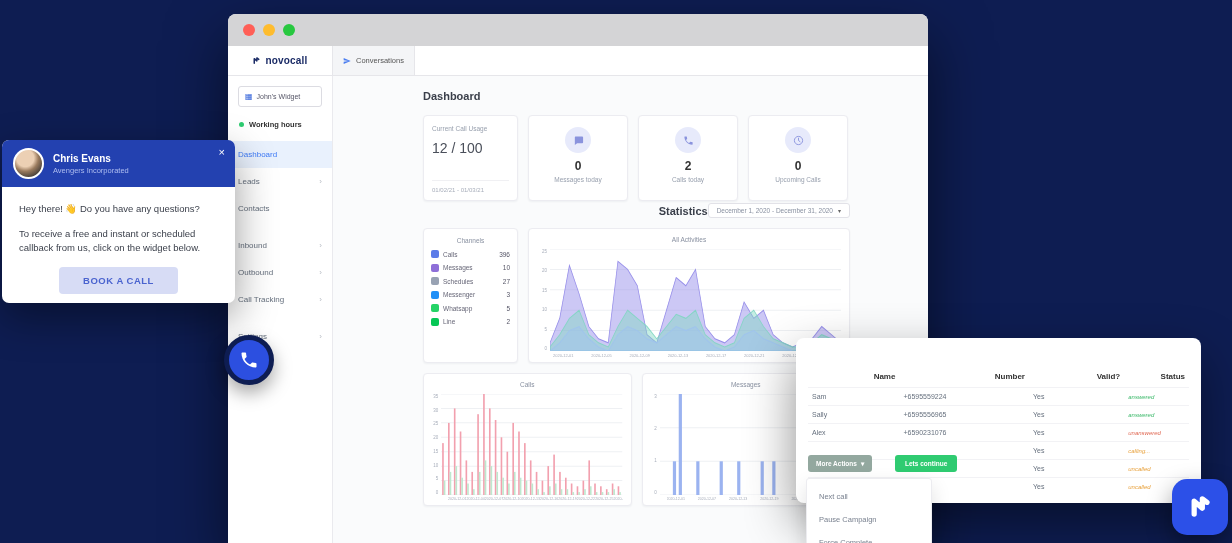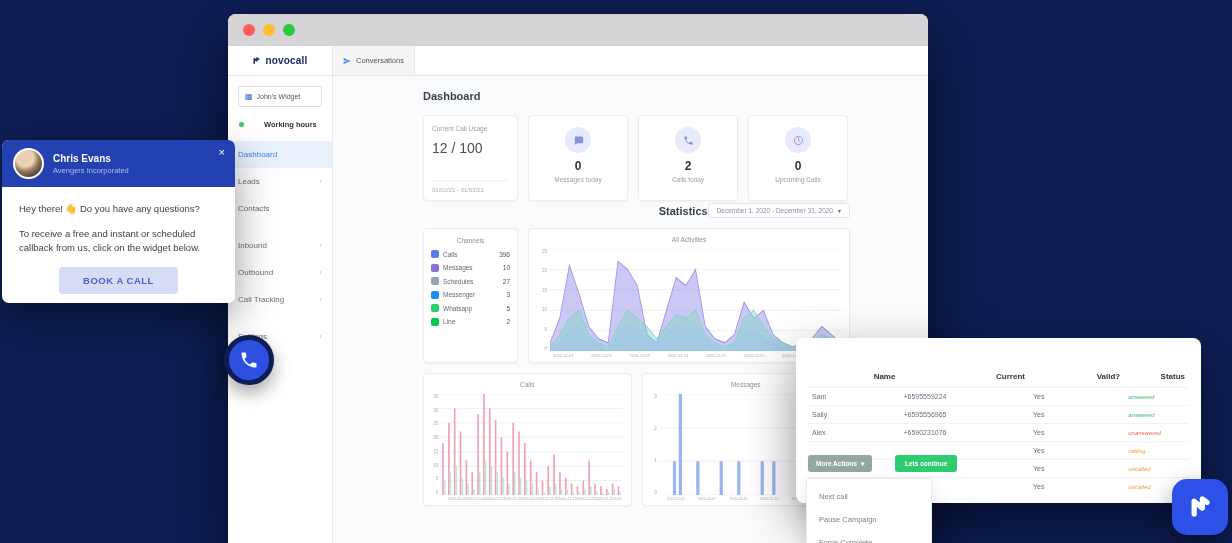--- a/index.html
+++ b/index.html
@@ -25,21 +25,21 @@
   .john-avatar { width:17px; height:17px; border-radius:50%; border:1.5px solid #bfe3c8;
                  background:radial-gradient(circle at 40% 32%, #ecd2ae 0 38%, #7a9a62 58%, #3c5a3c 100%); }
   .john-name { font-size:8px; color:#333; }
   .caret { font-size:6px; color:#666; }
 
   
   .sidebar { position:absolute; top:30px; left:0; width:105px; bottom:0; border-right:1px solid #eaeaee; background:#fff; padding-top:10px; }
   .widget-box { margin:0 10px; height:21px; border:1px solid #dcdce2; border-radius:3px; display:flex; align-items:center; gap:4px;
                 padding:0 6px; font-size:7px; color:#556; cursor:pointer; }
   .grid-glyph { color:#2a5cd8; font-size:8px; line-height:1; }
-  .working { display:flex; align-items:center; gap:20px; margin:13px 11px 0; font-size:7.5px; color:#333; font-weight:bold; }
+  .working { display:flex; align-items:center; gap:5px; margin:13px 11px 0; font-size:7.5px; color:#333; font-weight:bold; }
   .dot { width:5px; height:5px; border-radius:50%; background:#2ecc71; }
   .menu { margin-top:12px; }
   .side-item { height:27px; display:flex; align-items:center; justify-content:space-between; padding:0 10px; font-size:8px; color:#66707e; cursor:pointer; }
   .side-item.active { background:#e9f1fd; color:#3f7bf6; }
   .side-item.gap { margin-top:10px; }
   .chev { color:#b8bcc4; font-size:8px; }
 
   
   .content { position:absolute; top:30px; left:105px; right:0; bottom:0; background:#fafbfc; padding:14px 78px 0 90px; overflow:hidden; }
   .page-title { font-size:11px; font-weight:bold; color:#3a3f4a; margin-bottom:13px; }
@@ -441,21 +441,21 @@
     <table class="callers">
       <colgroup>
           <col class="c1">
           <col class="c2">
           <col class="c3">
           <col class="c4">
         </colgroup>
       <thead>
         <tr>
           <th>Name</th>
-          <th>Current</th>
+          <th>Number</th>
           <th>Valid?</th>
           <th>Status</th>
         </tr>
       </thead>
       <tbody>
           <tr>
             <td>Sam</td>
             <td>+6595559224</td>
             <td>Yes</td>
             <td class="status" style="color: rgb(60, 185, 106);">answered</td>

